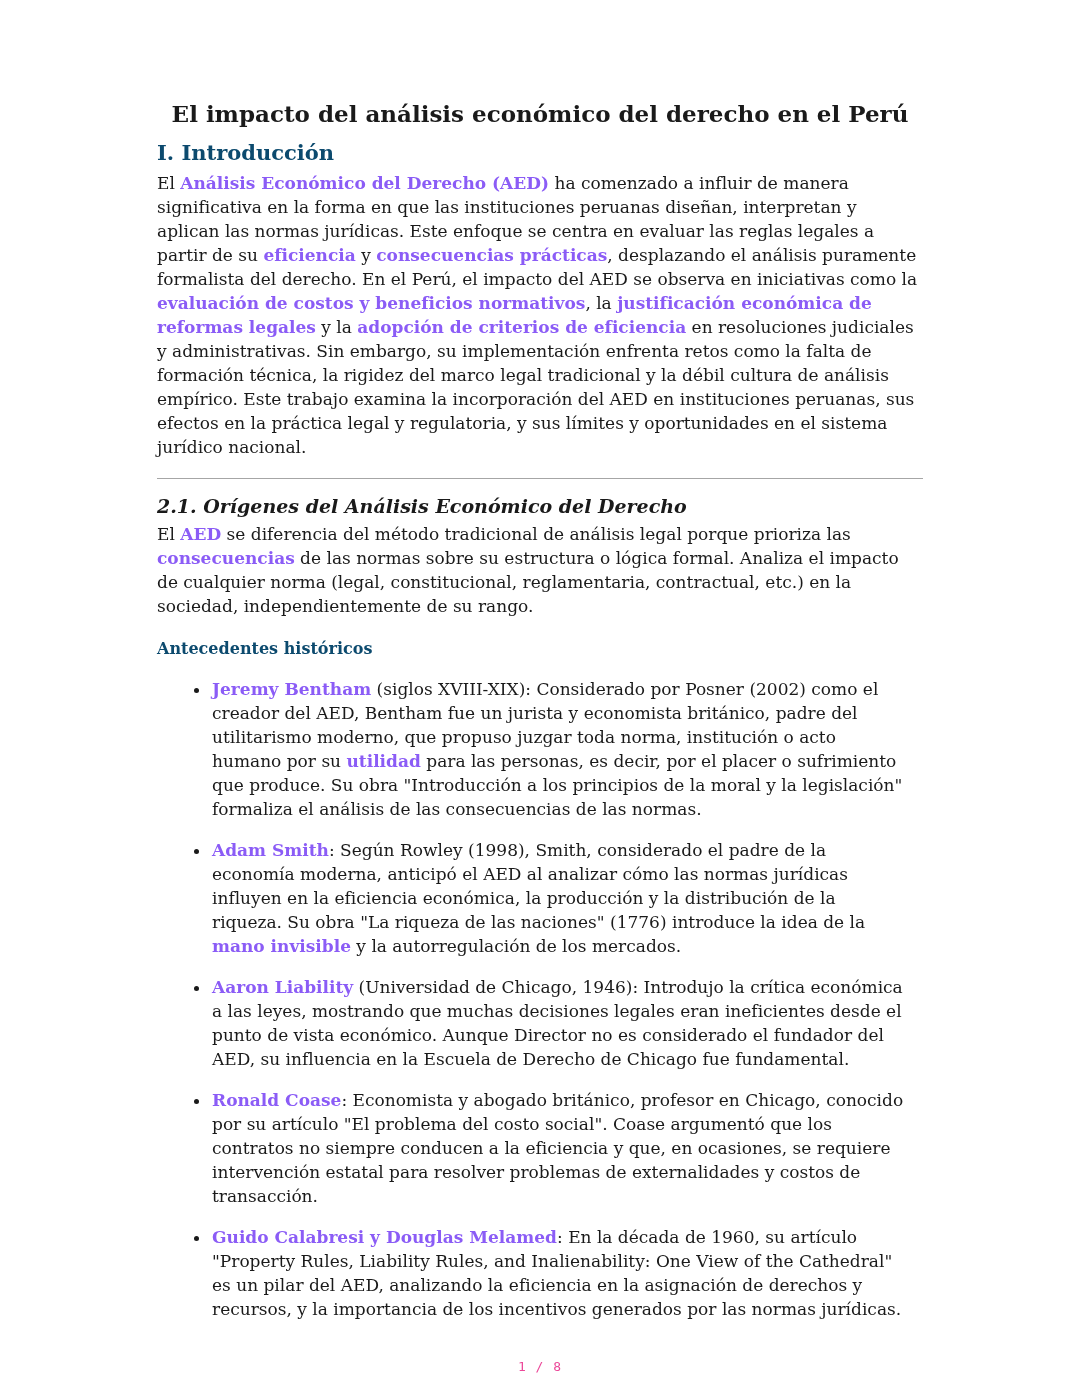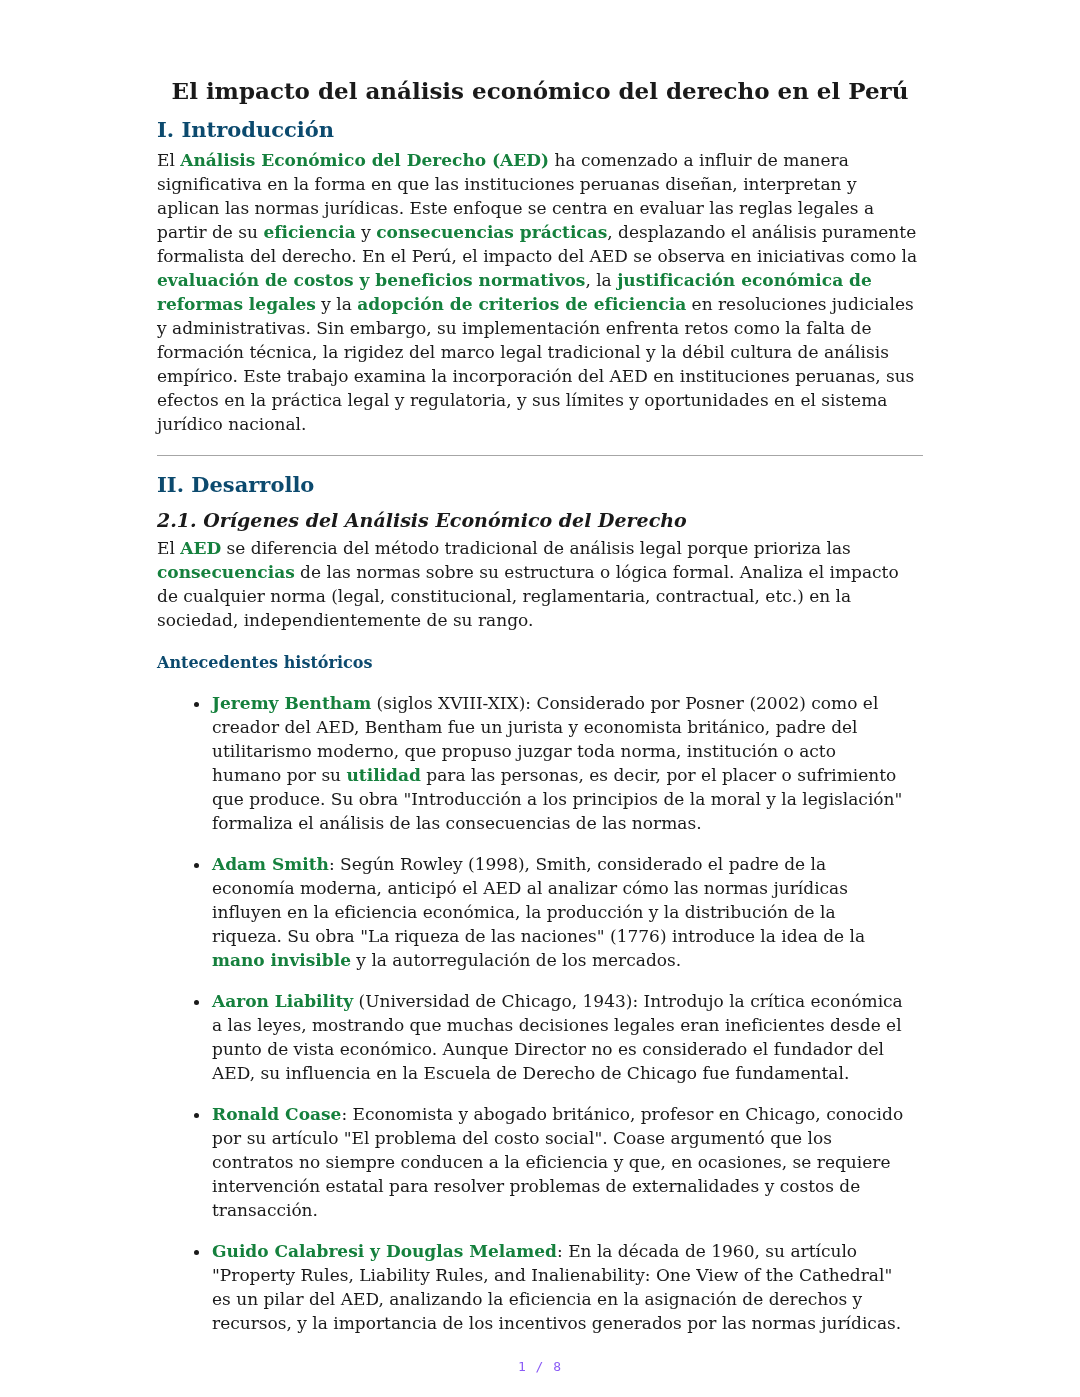--- a/index.html
+++ b/index.html
@@ -12,21 +12,21 @@
     height: 1397px;
     position: relative;
     font-family: "DejaVu Serif", "Liberation Serif", serif;
     color: #1a1a1a;
     -webkit-font-smoothing: antialiased;
   }
   .page {
     box-sizing: border-box;
     width: 1080px;
     height: 1397px;
-    padding: 77px 157px 0 157px;
+    padding: 100px 157px 0 157px;
     position: relative;
   }
   .doc-title {
     font-size: 23px;
     font-weight: 700;
     line-height: 1.25;
     text-align: center;
     margin: 0 0 10px 0;
     color: #1a1a1a;
   }
@@ -53,21 +53,21 @@
     color: #0c4a6e;
   }
   p.body-text {
     font-size: 17px;
     line-height: 24px;
     margin: 0;
     color: #1a1a1a;
   }
   p.body-text strong, .list strong {
     font-weight: 700;
-    color: #15803d;
+    color: #8b5cf6;
   }
   hr.divider {
     border: none;
     border-top: 1px solid #a6a6a6;
     margin: 19px 0 15px 0;
   }
   section.sec { margin: 0; }
   #sec-desarrollo { margin-top: 0; }
   ul.list {
     margin: 3px 0 0 0;
@@ -83,47 +83,46 @@
   .footer {
     position: absolute;
     left: 0;
     bottom: 22px;
     width: 100%;
     text-align: center;
   }
   .footer span {
     font-family: "DejaVu Sans Mono", "Liberation Mono", monospace;
     font-size: 13px;
-    color: #8b5cf6;
+    color: #ec4899;
     letter-spacing: 1px;
   }
 </style>
 </head>
 <body>
 
 <div class="page">
 
   <h1 class="doc-title">El impacto del análisis económico del derecho en el Perú</h1>
 
   <section class="sec" id="sec-introduccion">
     <h2 class="sec-heading">I. Introducción</h2>
     <p class="body-text"><span>El </span><strong>Análisis Económico del Derecho (AED)</strong><span> ha comenzado a influir de manera significativa en la forma en que las instituciones peruanas diseñan, interpretan y aplican las normas jurídicas. Este enfoque se centra en evaluar las reglas legales a partir de su </span><strong>eficiencia</strong><span> y </span><strong>consecuencias prácticas</strong><span>, desplazando el análisis puramente formalista del derecho. En el Perú, el impacto del AED se observa en iniciativas como la </span><strong>evaluación de costos y beneficios normativos</strong><span>, la </span><strong>justificación económica de reformas legales</strong><span> y la </span><strong>adopción de criterios de eficiencia</strong><span> en resoluciones judiciales y administrativas. Sin embargo, su implementación enfrenta retos como la falta de formación técnica, la rigidez del marco legal tradicional y la débil cultura de análisis empírico. Este trabajo examina la incorporación del AED en instituciones peruanas, sus efectos en la práctica legal y regulatoria, y sus límites y oportunidades en el sistema jurídico nacional.</span></p>
   </section>
 
   <hr class="divider">
 
   <section class="sec" id="sec-desarrollo">
-    <h2 class="sec-heading">II. Desarrollo</h2>
     <h3 class="sub-heading">2.1. Orígenes del Análisis Económico del Derecho</h3>
     <p class="body-text"><span>El </span><strong>AED</strong><span> se diferencia del método tradicional de análisis legal porque prioriza las </span><strong>consecuencias</strong><span> de las normas sobre su estructura o lógica formal. Analiza el impacto de cualquier norma (legal, constitucional, reglamentaria, contractual, etc.) en la sociedad, independientemente de su rango.</span></p>
     <h4 class="minor-heading">Antecedentes históricos</h4>
     <ul class="list">
         <li><strong>Jeremy Bentham</strong><span> (siglos XVIII-XIX): Considerado por Posner (2002) como el creador del AED, Bentham fue un jurista y economista británico, padre del utilitarismo moderno, que propuso juzgar toda norma, institución o acto humano por su </span><strong>utilidad</strong><span> para las personas, es decir, por el placer o sufrimiento que produce. Su obra "Introducción a los principios de la moral y la legislación" formaliza el análisis de las consecuencias de las normas.</span></li>
         <li><strong>Adam Smith</strong><span>: Según Rowley (1998), Smith, considerado el padre de la economía moderna, anticipó el AED al analizar cómo las normas jurídicas influyen en la eficiencia económica, la producción y la distribución de la riqueza. Su obra "La riqueza de las naciones" (1776) introduce la idea de la </span><strong>mano invisible</strong><span> y la autorregulación de los mercados.</span></li>
-        <li><strong>Aaron Liability</strong><span> (Universidad de Chicago, 1943): Introdujo la crítica económica a las leyes, mostrando que muchas decisiones legales eran ineficientes desde el punto de vista económico. Aunque Director no es considerado el fundador del AED, su influencia en la Escuela de Derecho de Chicago fue fundamental.</span></li>
+        <li><strong>Aaron Liability</strong><span> (Universidad de Chicago, 1946): Introdujo la crítica económica a las leyes, mostrando que muchas decisiones legales eran ineficientes desde el punto de vista económico. Aunque Director no es considerado el fundador del AED, su influencia en la Escuela de Derecho de Chicago fue fundamental.</span></li>
         <li><strong>Ronald Coase</strong><span>: Economista y abogado británico, profesor en Chicago, conocido por su artículo "El problema del costo social". Coase argumentó que los contratos no siempre conducen a la eficiencia y que, en ocasiones, se requiere intervención estatal para resolver problemas de externalidades y costos de transacción.</span></li>
         <li><strong>Guido Calabresi y Douglas Melamed</strong><span>: En la década de 1960, su artículo "Property Rules, Liability Rules, and Inalienability: One View of the Cathedral" es un pilar del AED, analizando la eficiencia en la asignación de derechos y recursos, y la importancia de los incentivos generados por las normas jurídicas.</span></li>
       </ul>
   </section>
 
   <div class="footer">
     <span>1 / 8</span>
   </div>
 
 </div>

